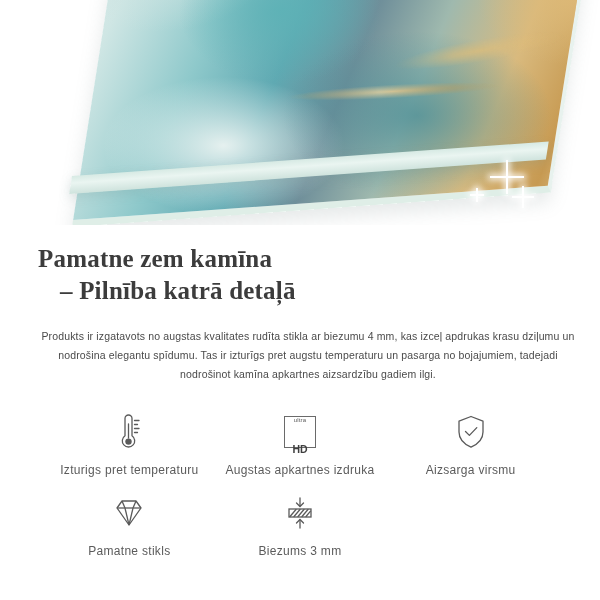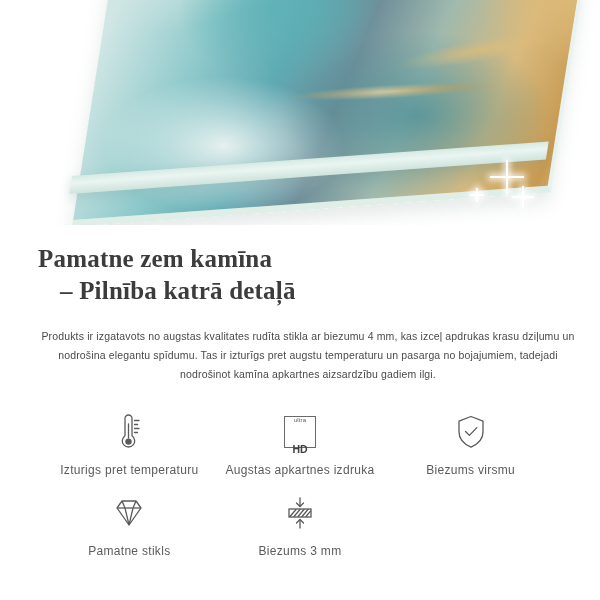--- a/index.html
+++ b/index.html
@@ -243,21 +243,21 @@
         <div class="feature-label">Augstas apkartnes izdruka</div>
       </div>
 
       <div class="feature">
         <div class="feature-icon">
           <svg width="36" height="40" viewBox="0 0 36 40" fill="none" stroke="#5a5a5a" stroke-width="1.3" stroke-linejoin="round" stroke-linecap="round">
             <path d="M18 4.5 L30 9.2 V20 c0 8.2-6.2 12.6-12 15.2C12.2 32.6 6 28.2 6 20 V9.2 Z"></path>
             <polyline points="12.5,19.5 16.4,23.4 23.8,15.6"></polyline>
           </svg>
         </div>
-        <div class="feature-label">Biezums virsmu</div>
+        <div class="feature-label">Aizsarga virsmu</div>
       </div>
 
       <div class="feature">
         <div class="feature-icon">
           <svg width="38" height="34" viewBox="0 0 38 34" fill="none" stroke="#5a5a5a" stroke-width="1.3" stroke-linejoin="round">
             <path d="M7 12 L12 5 H26 L31 12 L19 29 Z"></path>
             <line x1="7" y1="12" x2="31" y2="12"></line>
             <line x1="12" y1="5" x2="15" y2="12"></line>
             <line x1="26" y1="5" x2="23" y2="12"></line>
             <line x1="15" y1="12" x2="19" y2="29"></line>

